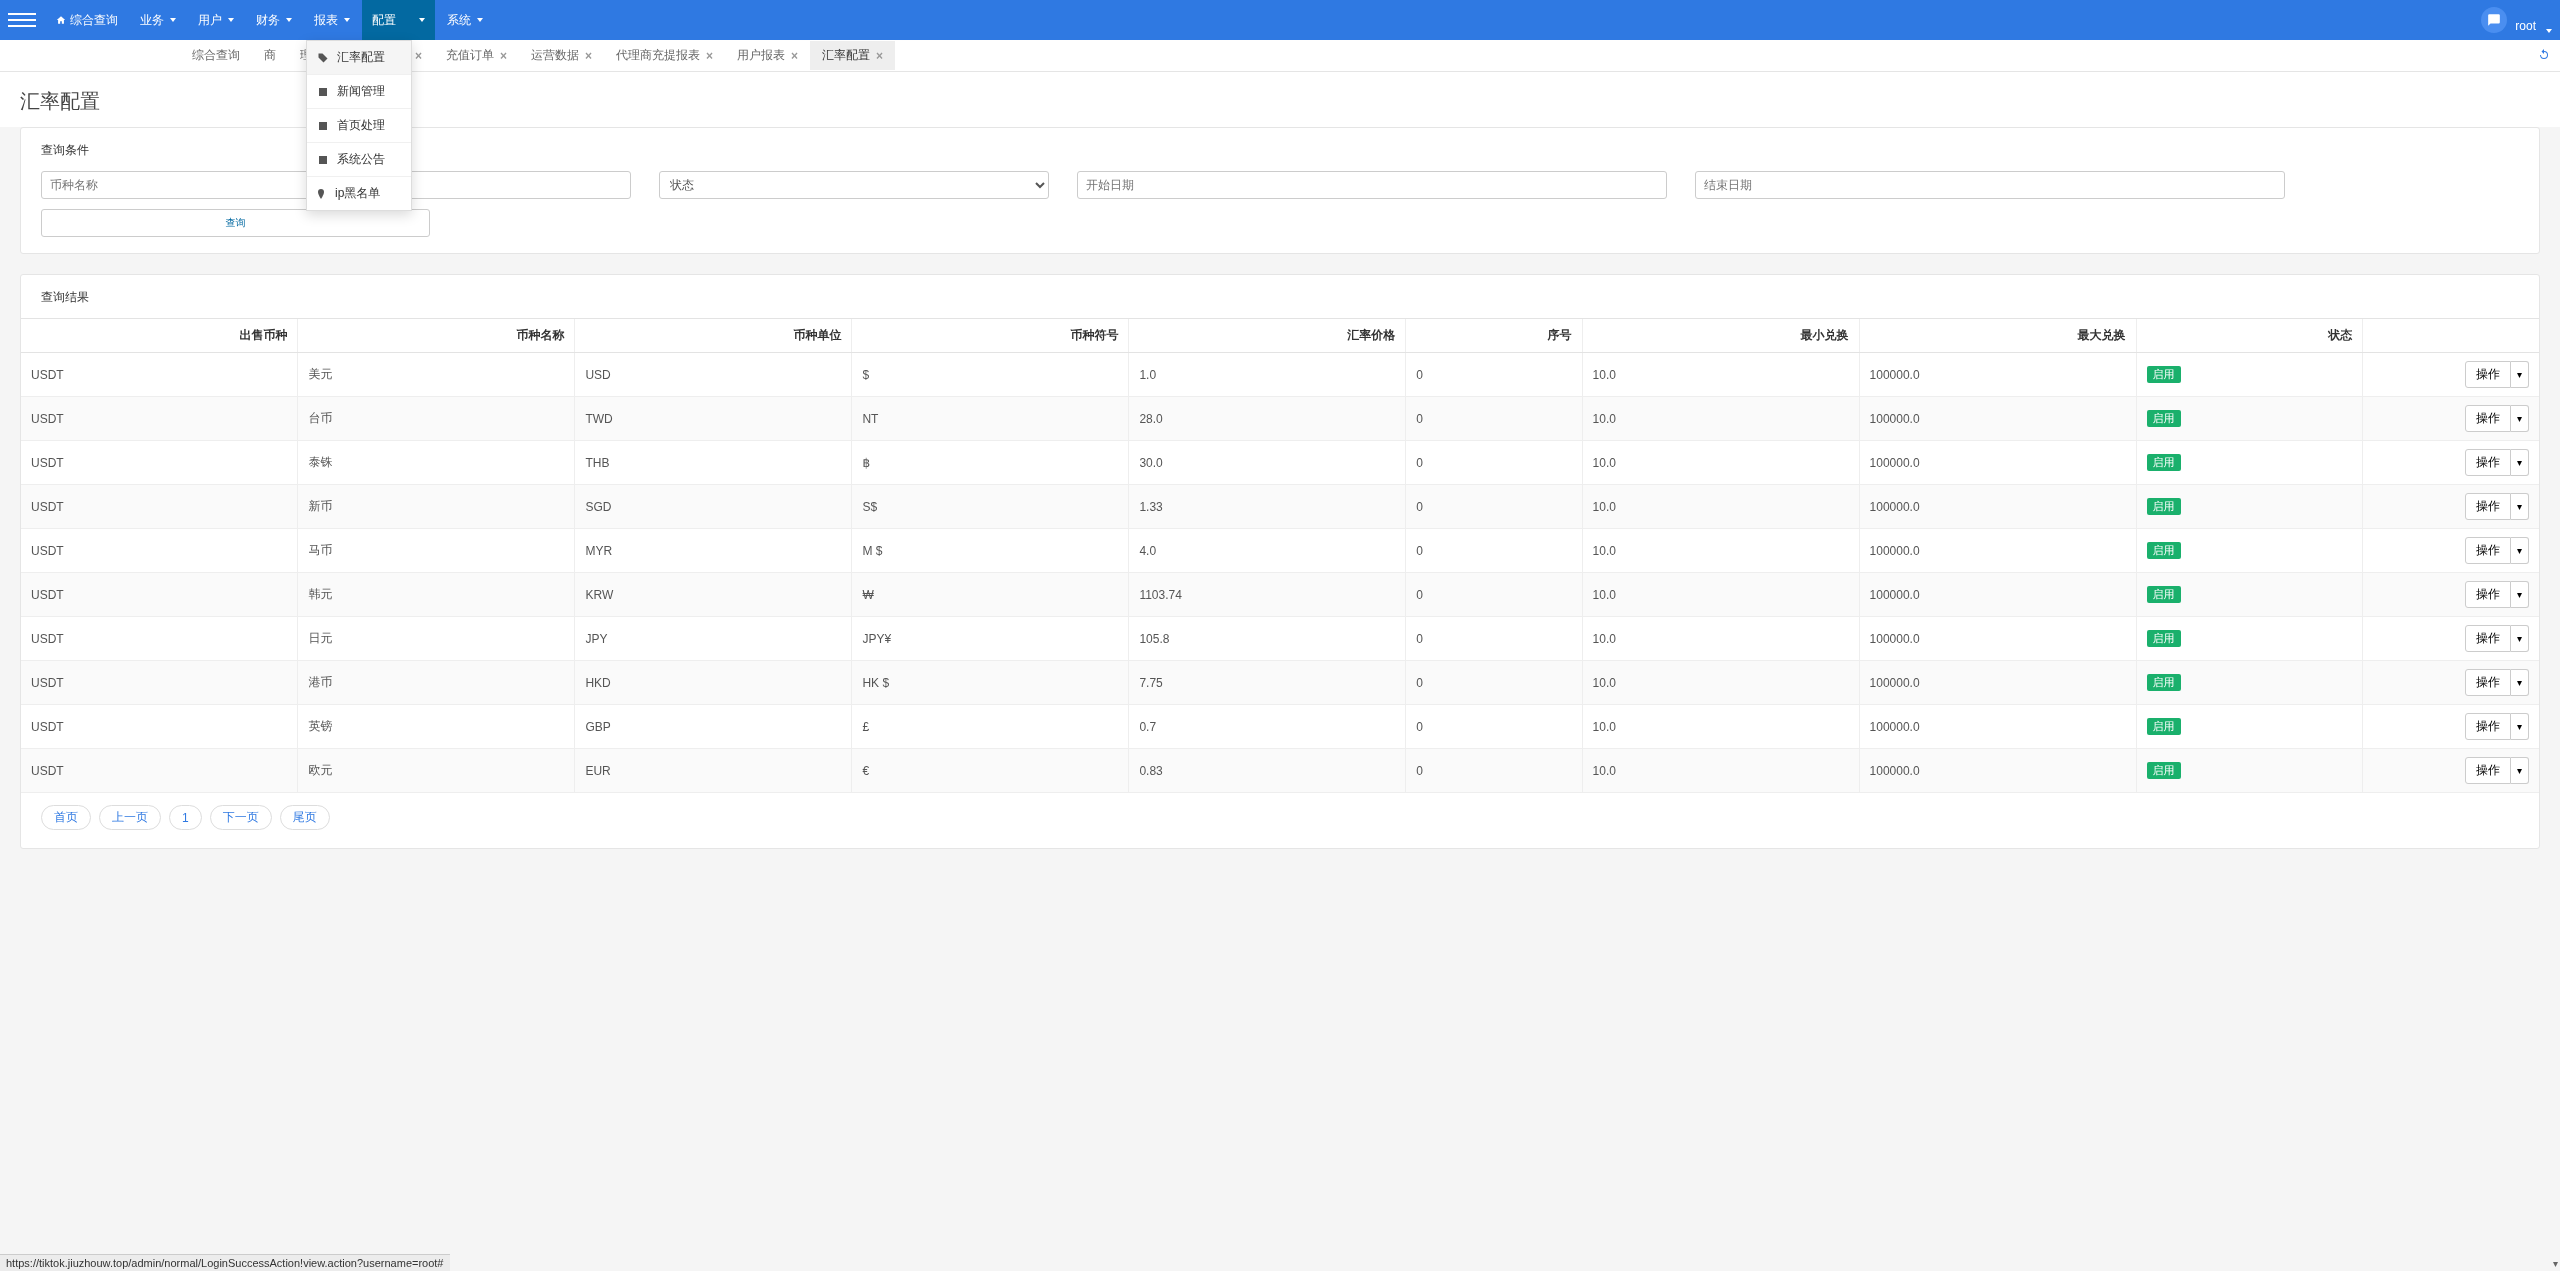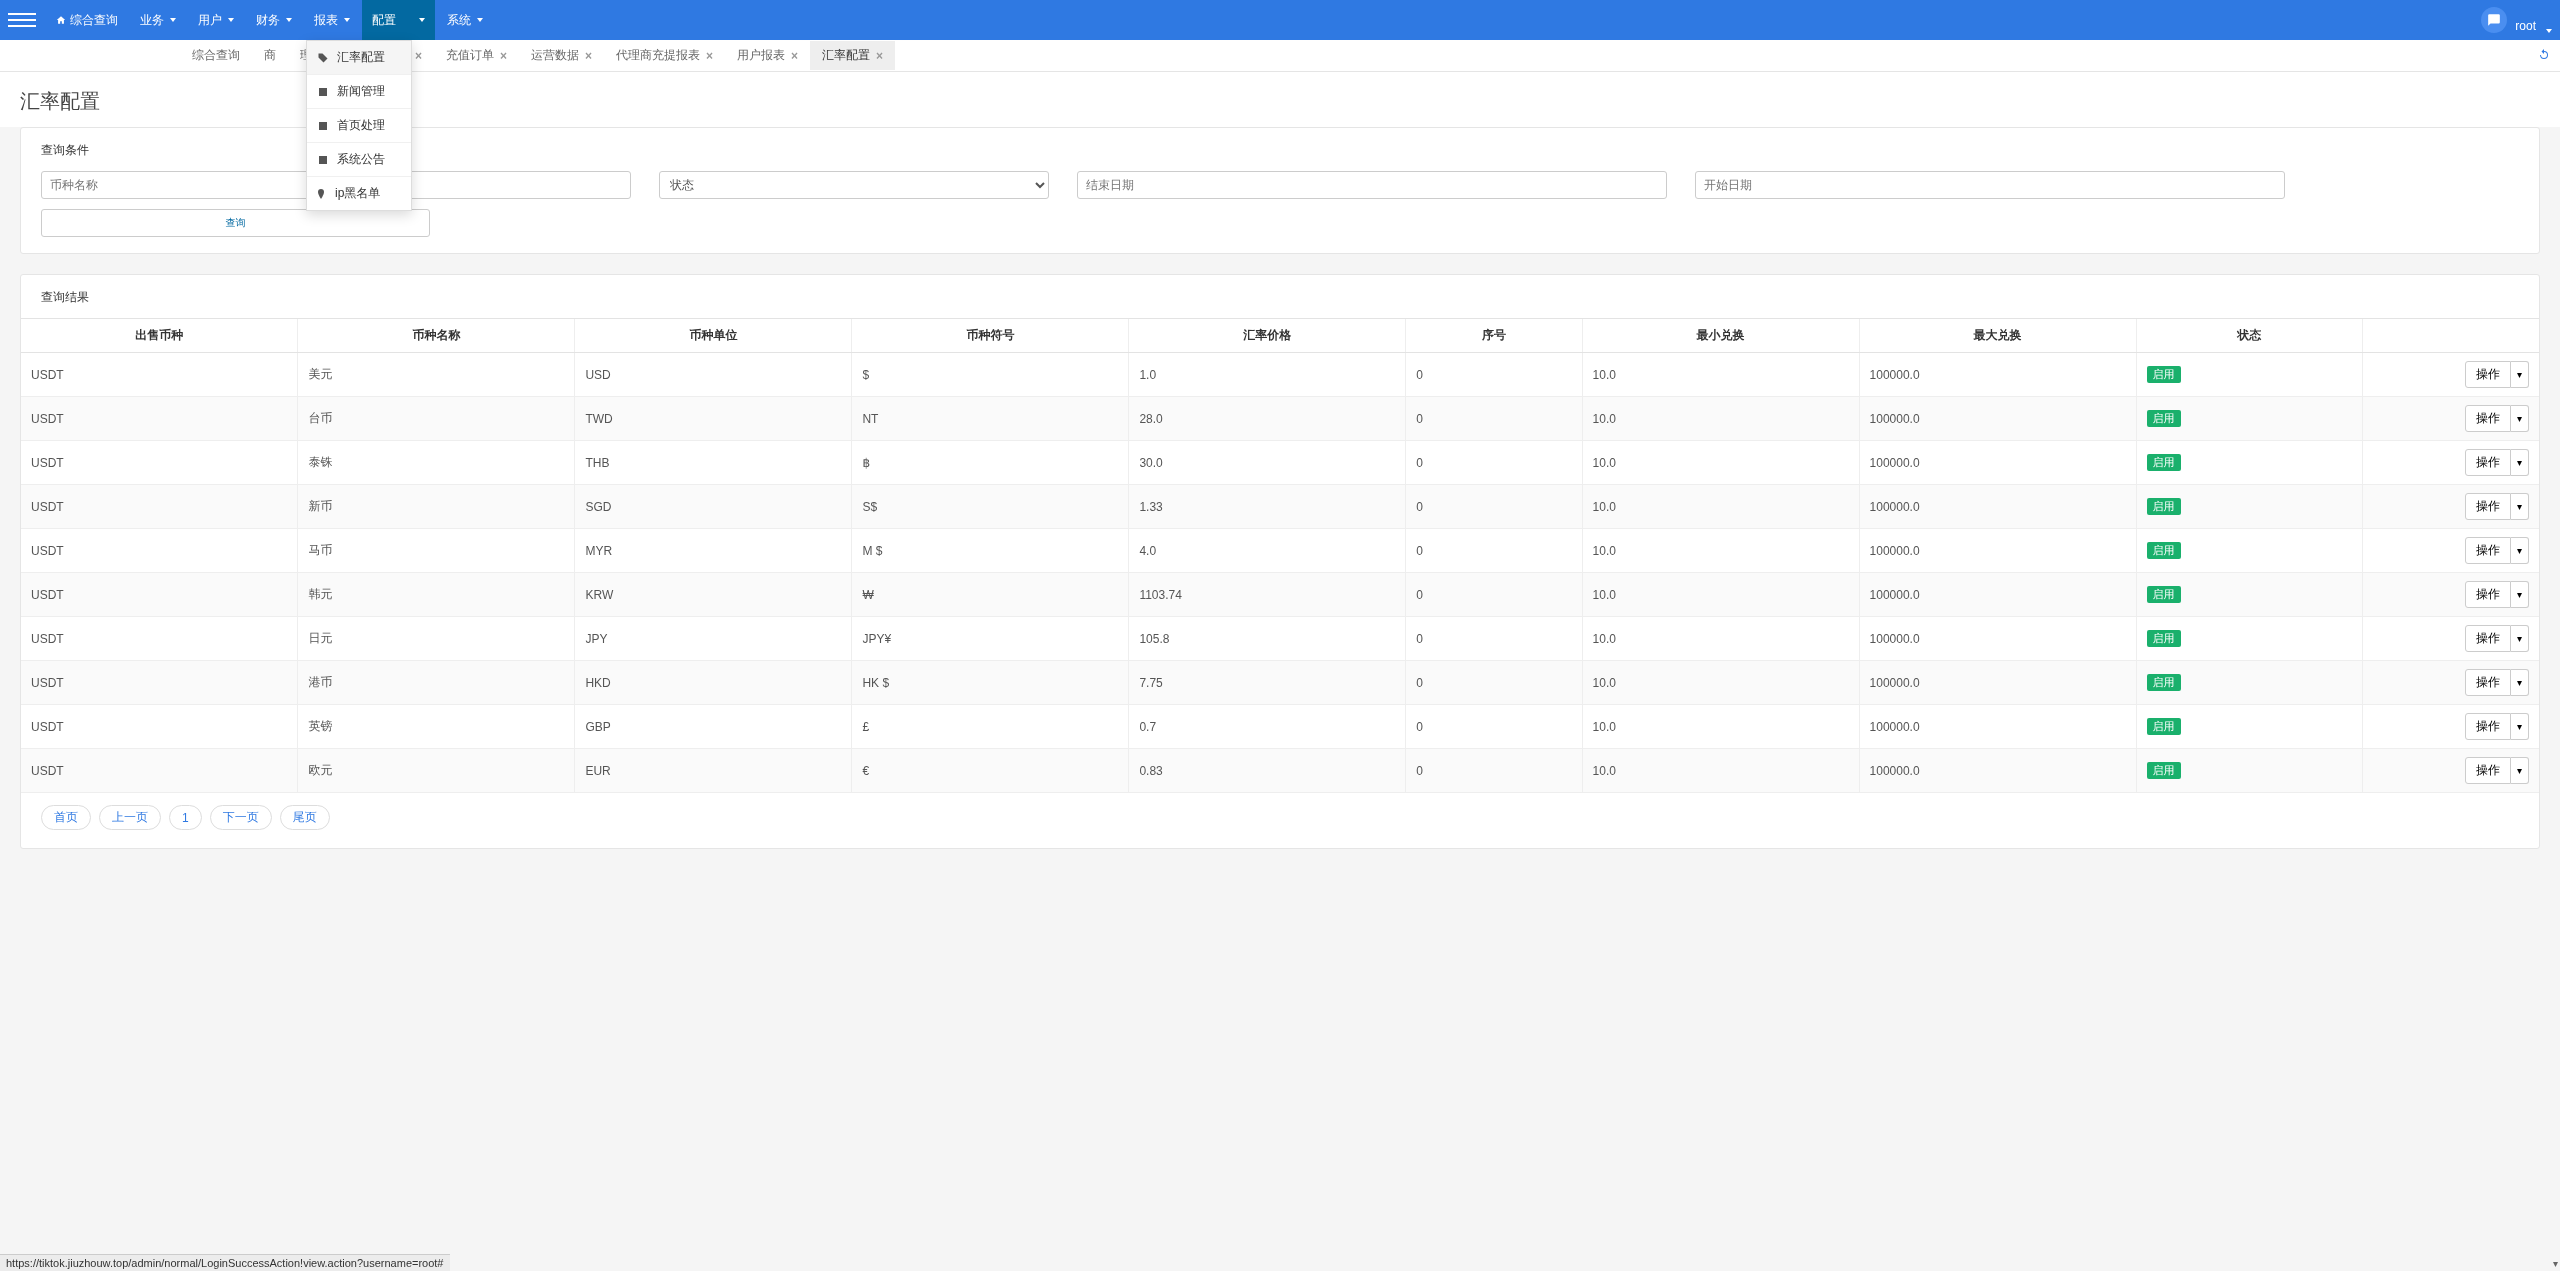--- a/index.html
+++ b/index.html
@@ -38,21 +38,21 @@
 .panel { background: #fff; border: 1px solid #e5e5e5; border-radius: 3px; margin: 0 20px 20px; }
 .panel-title { font-size: 12px; color: #333; padding: 14px 20px 12px; font-weight: normal; }
 .panel-body { padding: 0 20px 16px; }
 
 .filter-row { display: flex; gap: 28px; margin-bottom: 10px; }
 .filter-input { width: 590px; height: 28px; border: 1px solid #ccc; border-radius: 3px; padding: 0 8px; font-size: 12px; color: #555; }
 .filter-select { width: 390px; height: 28px; border: 1px solid #ccc; border-radius: 3px; padding: 0 6px; font-size: 12px; color: #555; background: #fff; }
 .btn-query { width: 389px; height: 28px; border: 1px solid #ccc; border-radius: 3px; background: #fff; font-size: 10px; color: #0369a1; cursor: pointer; text-align: center; }
 
 .table { width: 100%; border-collapse: collapse; }
-.table th { text-align: center; font-size: 12px; font-weight: bold; color: #333; padding: 8px 10px; border-bottom: 1px solid #e3e3e3; border-top: 1px solid #e3e3e3; background: #fff; }
+.table th { text-align: right; font-size: 12px; font-weight: bold; color: #333; padding: 8px 10px; border-bottom: 1px solid #e3e3e3; border-top: 1px solid #e3e3e3; background: #fff; }
 .table td { font-size: 12px; color: #555; padding: 8px 10px; border-bottom: 1px solid #eee; }
 .table td.sep, .table th.sep { border-left: 1px solid #eee; }
 .table tr:nth-child(even) td { background: #fafafa; }
 .badge-on { background: #1ab06c; color: #fff; font-size: 11px; padding: 1px 6px; border-radius: 2px; display: inline-block; }
 .btn-op { border: 1px solid #ccc; background: #fff; border-radius: 3px 0 0 3px; padding: 4px 10px; font-size: 12px; cursor: pointer; }
 .btn-op-caret { border: 1px solid #ccc; border-left: none; background: #fff; border-radius: 0 3px 3px 0; padding: 4px 6px; font-size: 10px; cursor: pointer; }
 .op-wrap { display: inline-flex; float: right; }
 
 .pager { display: flex; gap: 8px; padding: 12px 20px 18px; }
 .pg-btn { border: 1px solid #ddd; border-radius: 14px; padding: 3px 12px; font-size: 12px; color: #2f79e2; background: #fff; cursor: pointer; }
@@ -207,22 +207,22 @@
 </div>
 
 <div class="panel">
   <div class="panel-title">查询条件</div>
   <div class="panel-body">
     <div class="filter-row">
       <input class="filter-input" placeholder="币种名称" style="">
       <select class="filter-select">
         <option>状态</option>
       </select>
+      <input class="filter-input" placeholder="开始日期" style="">
       <input class="filter-input" placeholder="结束日期" style="">
-      <input class="filter-input" placeholder="开始日期" style="">
     </div>
     <button class="btn-query">查询</button>
   </div>
 </div>
 
 <div class="panel">
   <div class="panel-title">查询结果</div>
   <table class="table">
     <thead>
       <tr>

